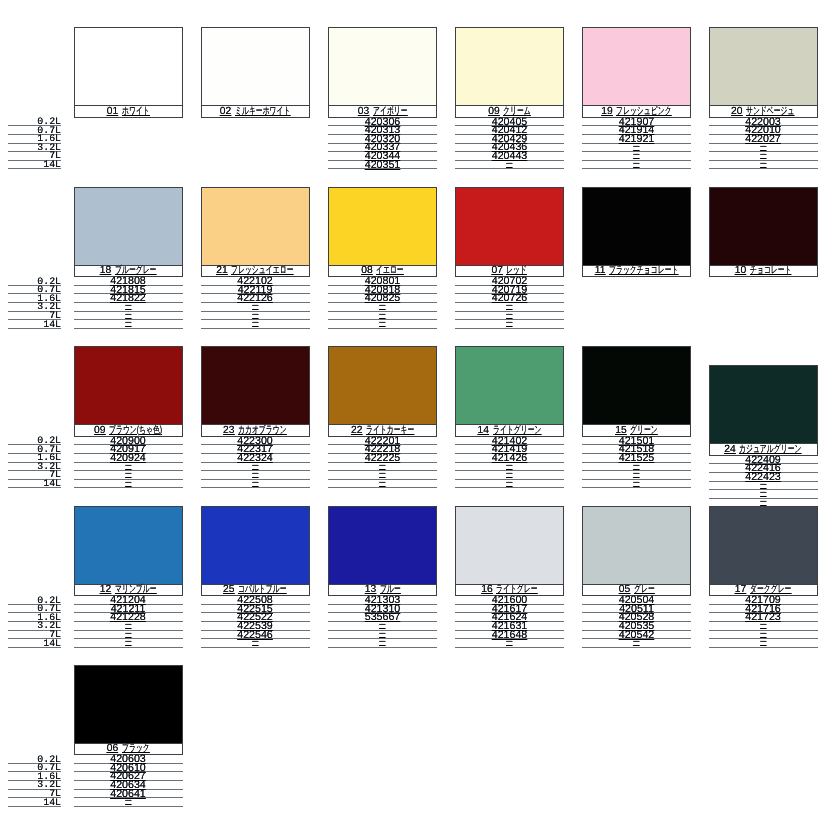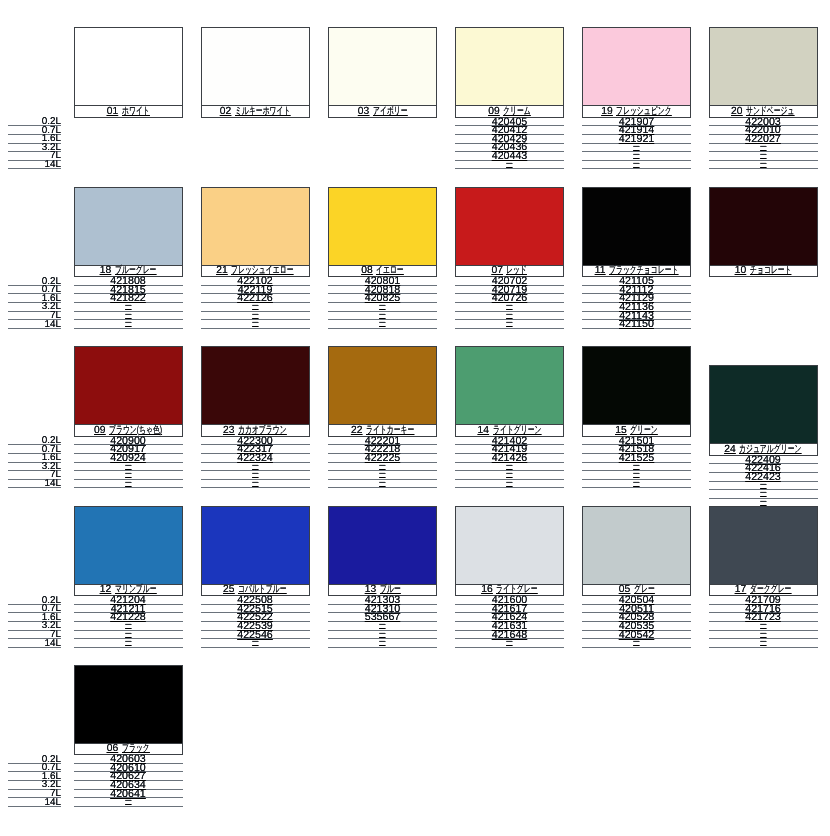--- a/index.html
+++ b/index.html
@@ -26,21 +26,21 @@
   .coderow{height:8.6px;border-bottom:1px solid #6a727b;box-sizing:border-box;
            display:flex;align-items:flex-end;justify-content:center;}
   .coderow span.code{font-size:10.7px;line-height:7.6px;color:#11161c;
                      white-space:nowrap;letter-spacing:-0.05px;
                      position:relative;top:0.9px;
                      transform:translateZ(0);
                      text-shadow:0 0 0.45px #11161c;}
   .coderow span.dash{display:inline-block;transform:scaleX(0.58);
                      transform-origin:center;top:-1px;}
 
-  .scale{position:absolute;}
+  .scale{position:absolute;font-family:Liberation Mono, monospace;}
   .scalerow{height:8.6px;border-bottom:1px solid #6a727b;box-sizing:border-box;
             display:flex;align-items:flex-end;justify-content:flex-end;}
   .scalerow span{font-size:9.9px;line-height:7.6px;color:#11161c;
                  white-space:nowrap;position:relative;top:0.3px;
                  display:inline-block;transform:translateZ(0);
                  text-shadow:0 0 0.45px #11161c;}
 </style>
 </head>
 <body>
 
@@ -158,20 +158,40 @@
         <span class="num">02</span>
         <span class="nm" style="width: 55.44px;">ミルキーホワイト</span>
       </div>
     </div>
 <div class="card" style="left:328.0px;top:27.0px">
 <div class="chip" style="background: rgb(253, 253, 241);"></div>
 <div class="namebar">
         <span class="num">03</span>
         <span class="nm" style="width: 34.32px;">アイボリー</span>
       </div>
+<div class="codes">
+<div class="coderow">
+          <span class="code">420306</span>
+        </div>
+<div class="coderow">
+          <span class="code">420313</span>
+        </div>
+<div class="coderow">
+          <span class="code">420320</span>
+        </div>
+<div class="coderow">
+          <span class="code">420337</span>
+        </div>
+<div class="coderow">
+          <span class="code">420344</span>
+        </div>
+<div class="coderow">
+          <span class="code">420351</span>
+        </div>
+</div>
     </div>
 <div class="card" style="left:455.0px;top:27.0px">
 <div class="chip" style="background: rgb(252, 249, 211);"></div>
 <div class="namebar">
         <span class="num">09</span>
         <span class="nm" style="width: 27.72px;">クリーム</span>
       </div>
 <div class="codes">
 <div class="coderow">
           <span class="code">420405</span>
@@ -354,40 +374,20 @@
           <span class="code dash">—</span>
         </div>
 </div>
     </div>
 <div class="card" style="left:582.0px;top:186.5px">
 <div class="chip" style="background: rgb(3, 3, 3);"></div>
 <div class="namebar">
         <span class="num">11</span>
         <span class="nm" style="width: 69.3px;">ブラックチョコレート</span>
       </div>
-<div class="codes">
-<div class="coderow">
-          <span class="code">421105</span>
-        </div>
-<div class="coderow">
-          <span class="code">421112</span>
-        </div>
-<div class="coderow">
-          <span class="code">421129</span>
-        </div>
-<div class="coderow">
-          <span class="code">421136</span>
-        </div>
-<div class="coderow">
-          <span class="code">421143</span>
-        </div>
-<div class="coderow">
-          <span class="code">421150</span>
-        </div>
-</div>
     </div>
 <div class="card" style="left:708.5px;top:186.5px">
 <div class="chip" style="background: rgb(35, 5, 7);"></div>
 <div class="namebar">
         <span class="num">10</span>
         <span class="nm" style="width: 41.58px;">チョコレート</span>
       </div>
     </div>
 <div class="card" style="left:73.5px;top:346.0px">
 <div class="chip" style="background: rgb(141, 13, 13);"></div>

